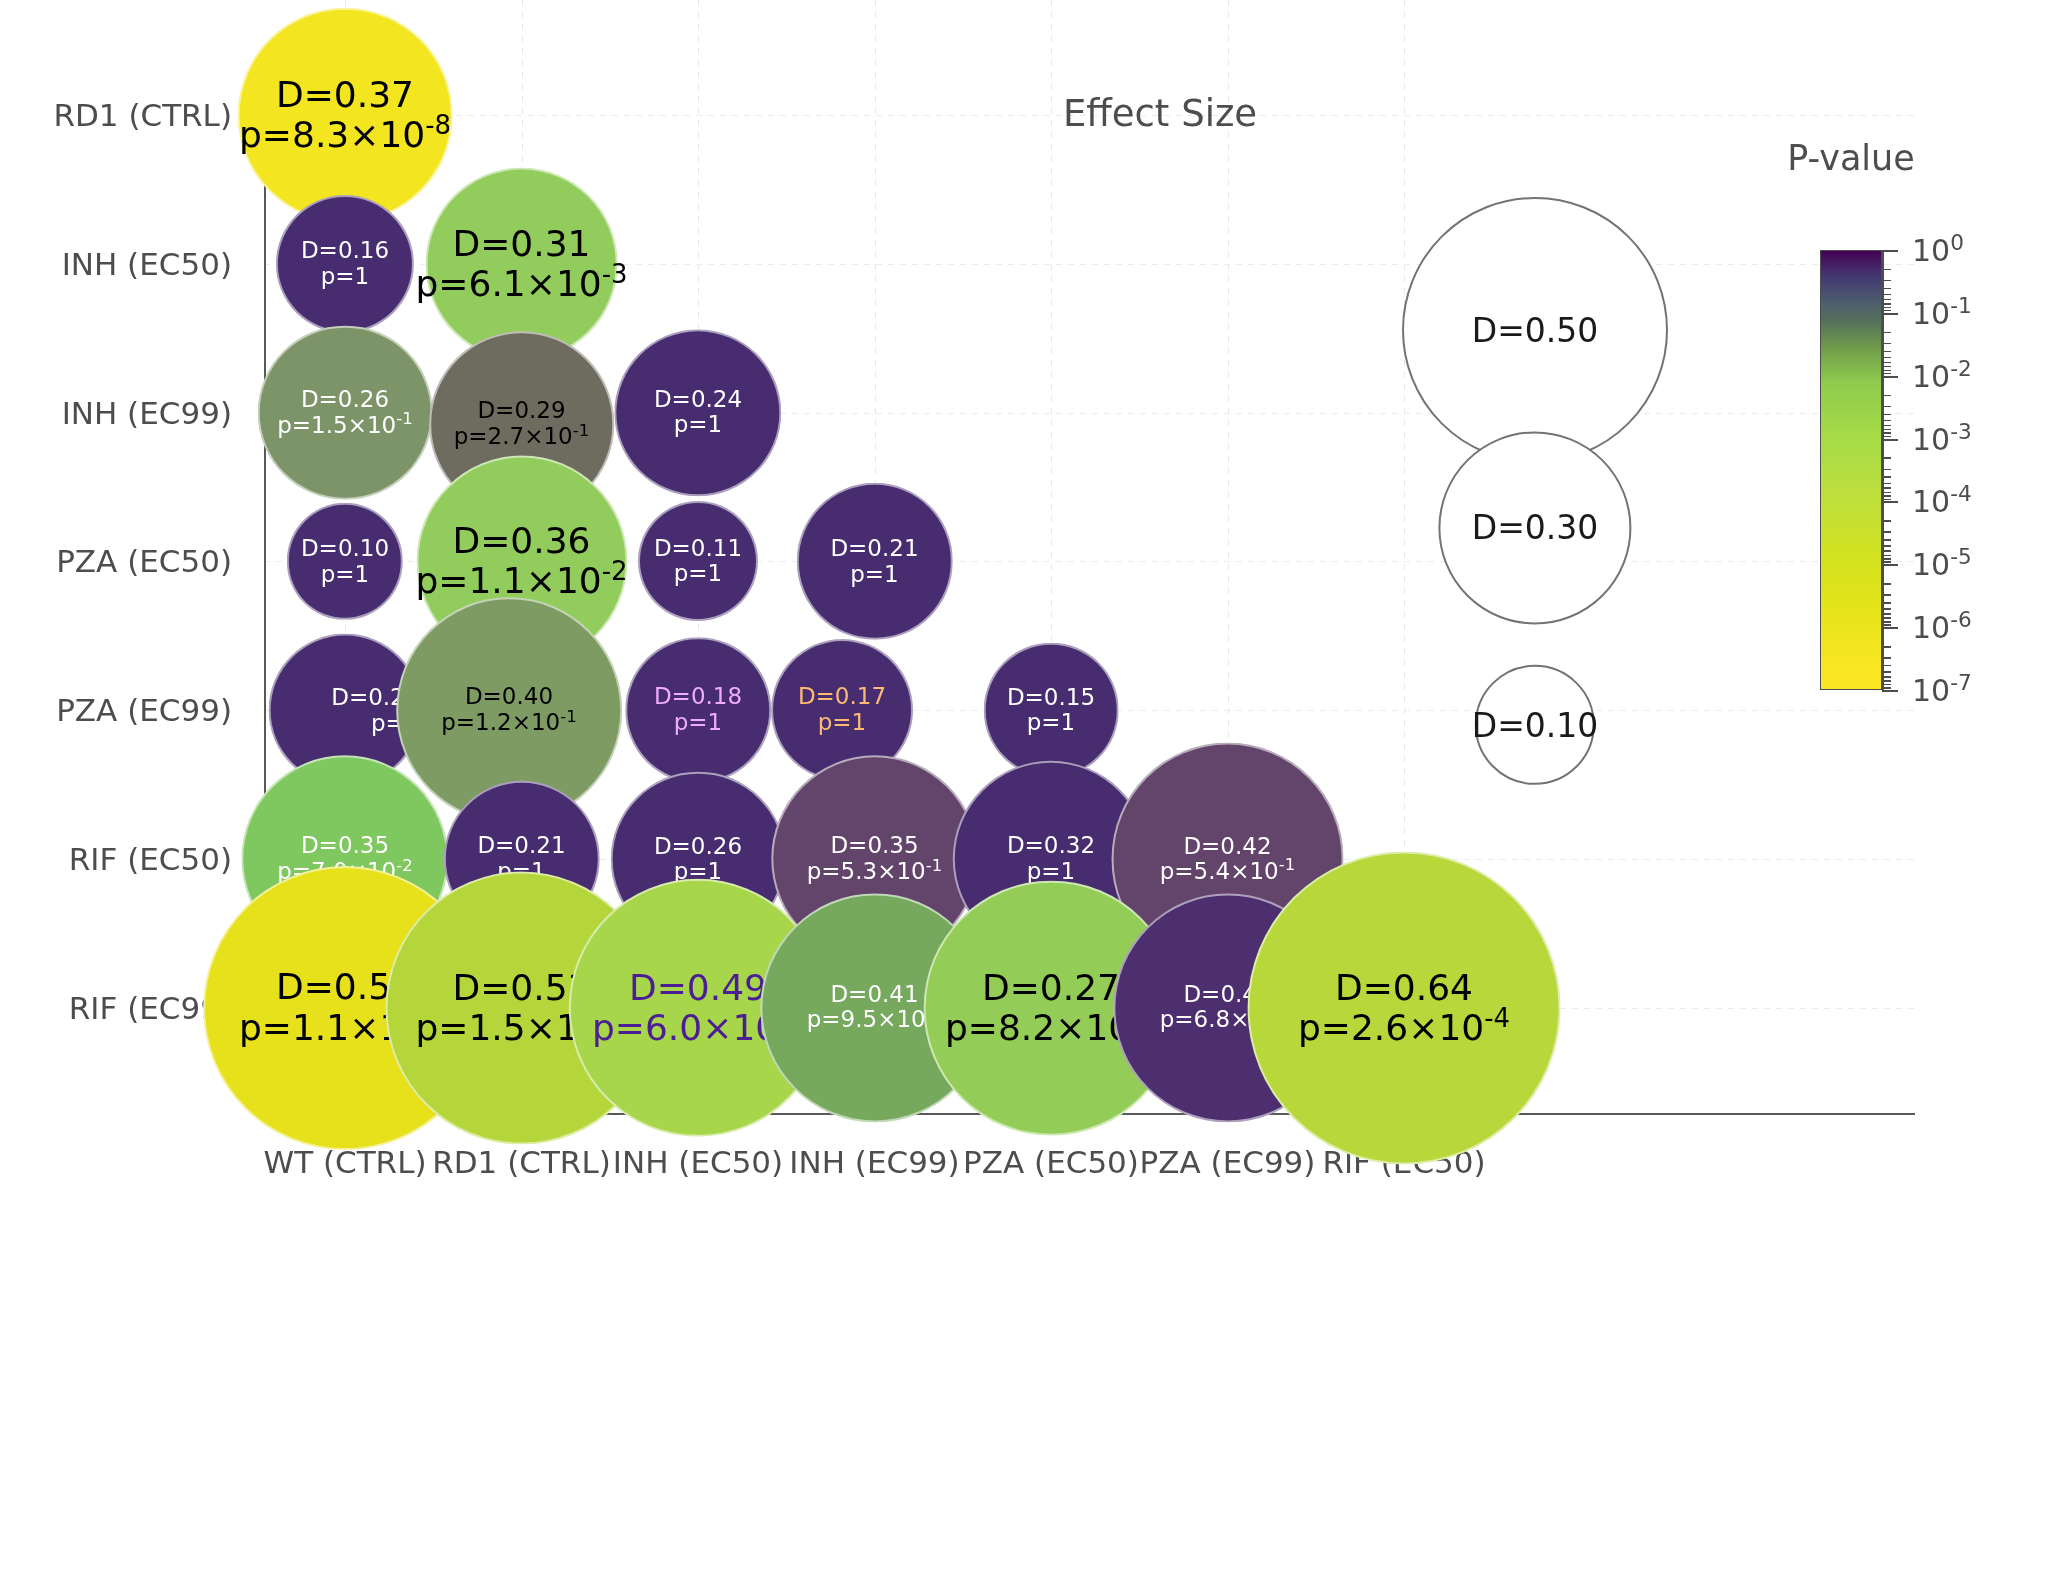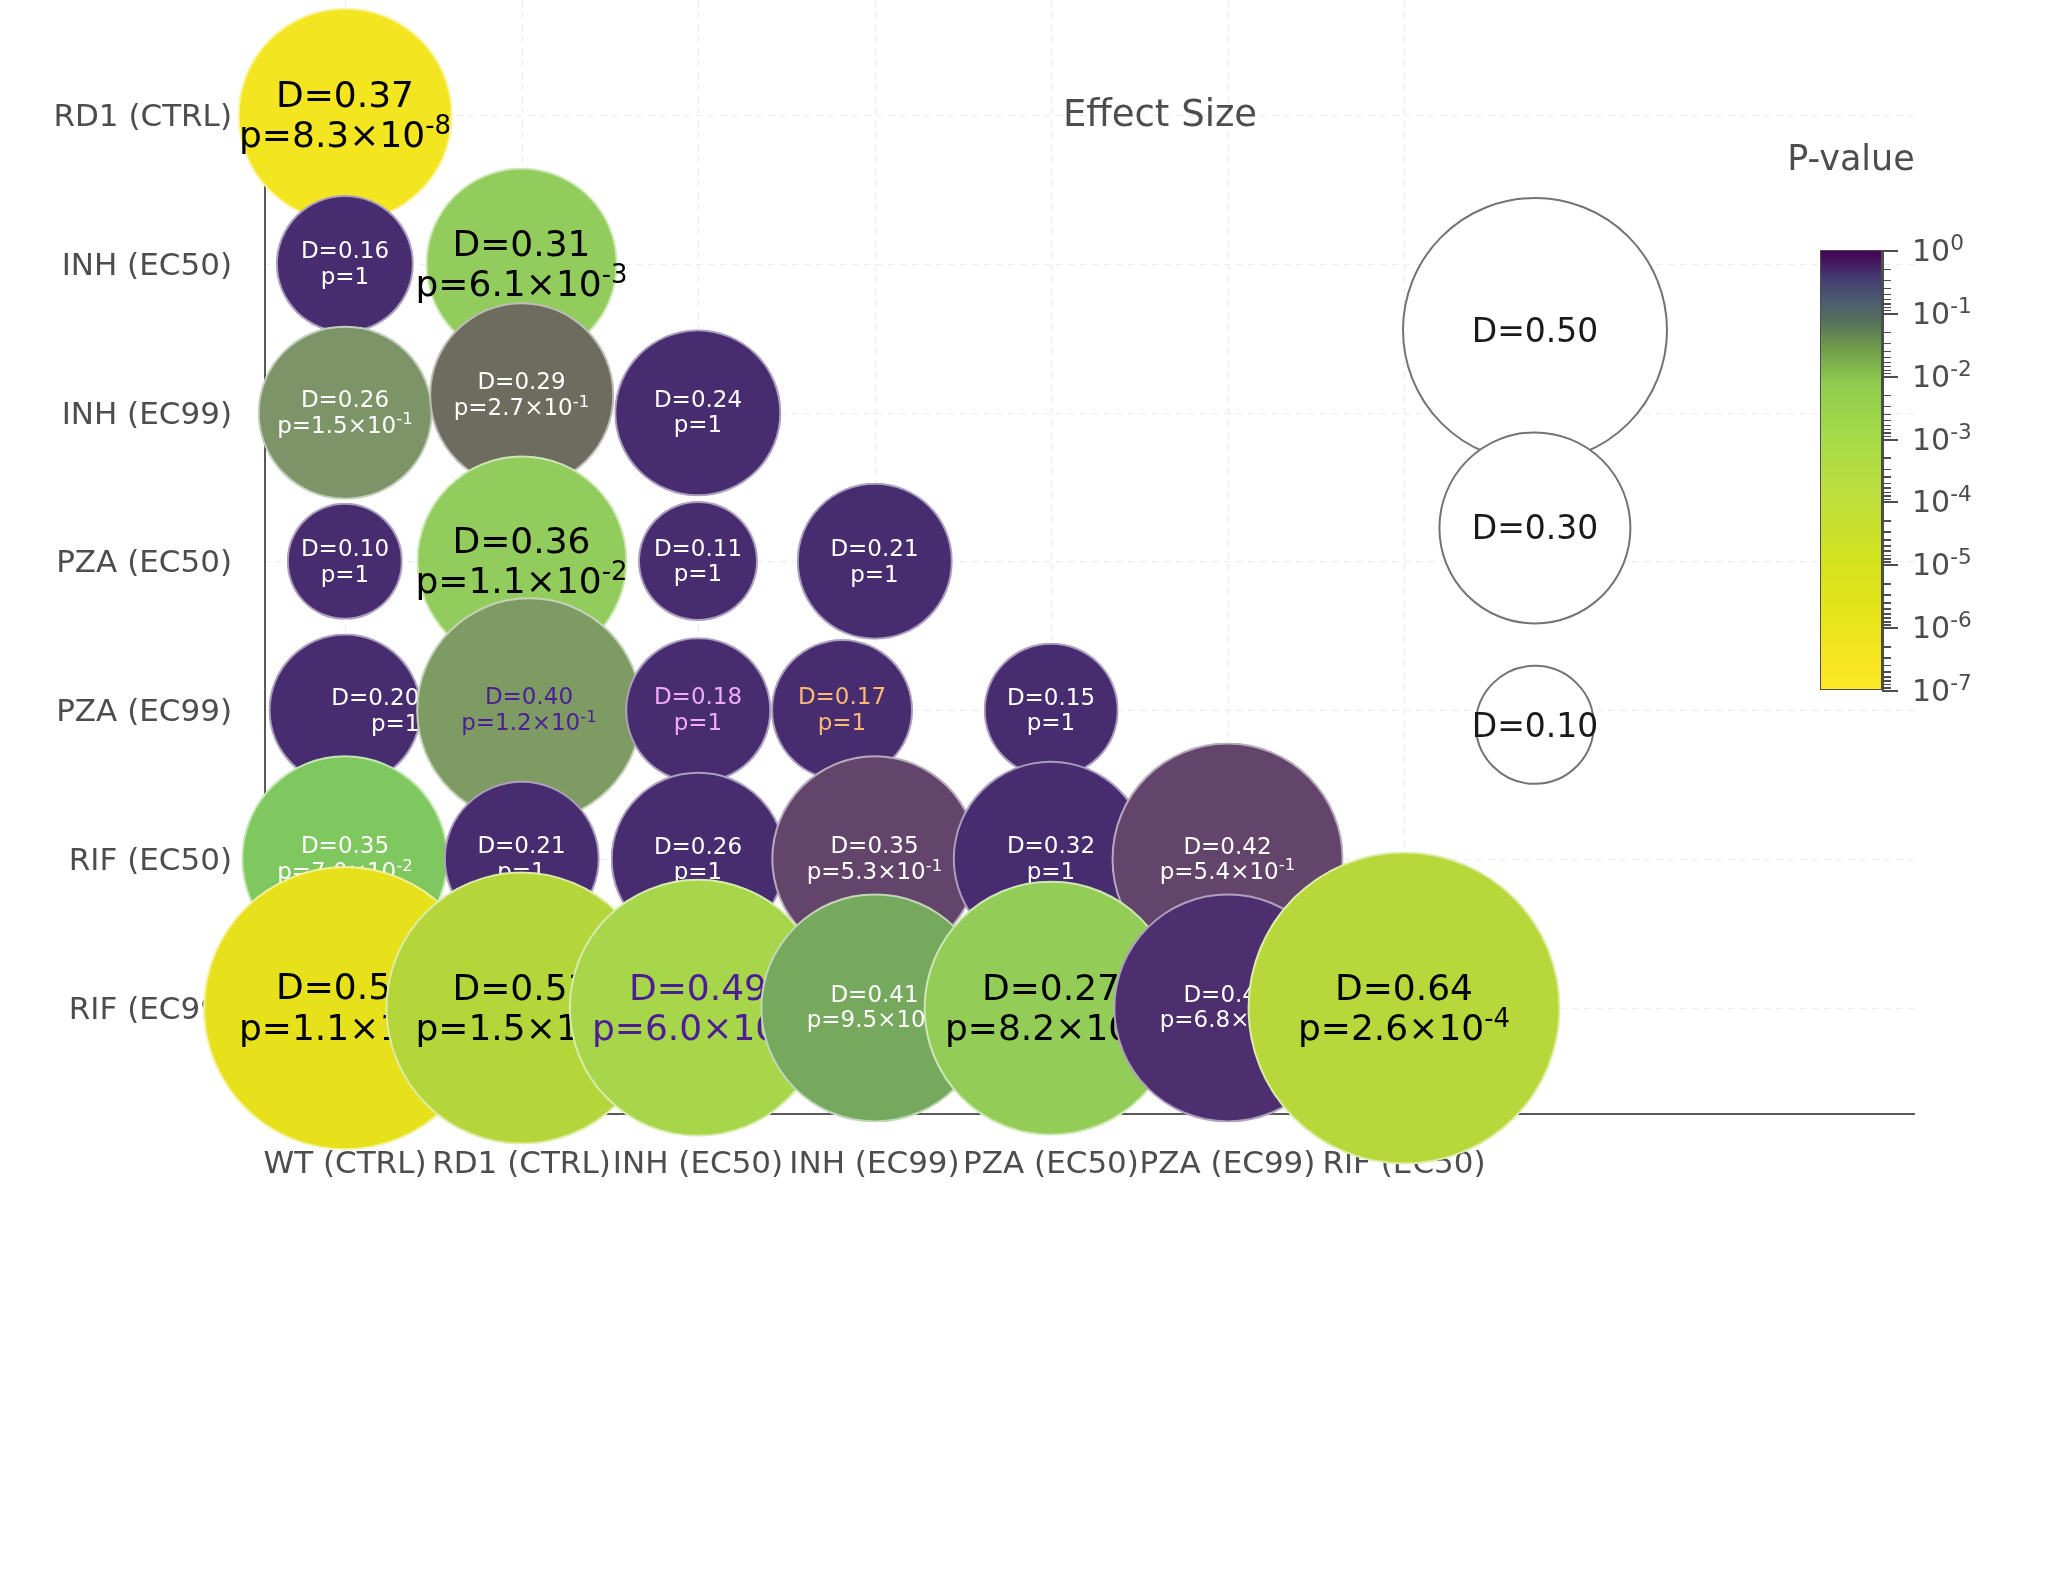--- a/index.html
+++ b/index.html
@@ -107,21 +107,21 @@
         <div class="ln" style="font-size: 23px;">p=1</div>
       </div>
       <div class="bub" style="left: 521.5px; top: 263.8px; width: 192.84px; height: 192.84px; background: rgb(146, 204, 92); color: rgb(0, 0, 0);">
         <div class="ln" style="font-size: 36px;">D=0.31</div>
         <div class="ln" style="font-size: 36px;">p=6.1×10<sup>-3</sup></div>
       </div>
       <div class="bub" style="left: 345px; top: 412.6px; width: 174.64px; height: 174.64px; background: rgb(125, 148, 104); color: rgb(255, 255, 255);">
         <div class="ln" style="font-size: 23px;">D=0.26</div>
         <div class="ln" style="font-size: 23px;">p=1.5×10<sup>-1</sup></div>
       </div>
-      <div class="bub" style="left: 521.5px; top: 395px; width: 185.56px; height: 185.56px; background: rgb(110, 107, 95); color: #ffffff;">
+      <div class="bub" style="left: 521.5px; top: 424px; width: 185.56px; height: 185.56px; background: rgb(110, 107, 95); color: #000000;">
         <div class="ln" style="font-size: 23px;">D=0.29</div>
         <div class="ln" style="font-size: 23px;">p=2.7×10<sup>-1</sup></div>
       </div>
       <div class="bub" style="left: 698px; top: 412.6px; width: 167.36px; height: 167.36px; background: rgb(71, 44, 111); color: rgb(255, 255, 255);">
         <div class="ln" style="font-size: 23px;">D=0.24</div>
         <div class="ln" style="font-size: 23px;">p=1</div>
       </div>
       <div class="bub" style="left: 345px; top: 561.4px; width: 116.4px; height: 116.4px; background: rgb(71, 44, 111); color: rgb(255, 255, 255);">
         <div class="ln" style="font-size: 23px;">D=0.10</div>
         <div class="ln" style="font-size: 23px;">p=1</div>
@@ -135,21 +135,21 @@
         <div class="ln" style="font-size: 23px;">p=1</div>
       </div>
       <div class="bub" style="left: 874.5px; top: 561.4px; width: 156.44px; height: 156.44px; background: rgb(71, 44, 111); color: rgb(255, 255, 255);">
         <div class="ln" style="font-size: 23px;">D=0.21</div>
         <div class="ln" style="font-size: 23px;">p=1</div>
       </div>
       <div class="bub" style="left: 345px; top: 710.2px; width: 152.8px; height: 152.8px; background: rgb(71, 44, 111); color: rgb(255, 255, 255); align-items: flex-end;">
         <div class="ln" style="font-size: 23px;">D=0.20</div>
         <div class="ln" style="font-size: 23px;">p=1</div>
       </div>
-      <div class="bub" style="left: 529px; top: 710.2px; width: 225.6px; height: 225.6px; background: rgb(125, 155, 98); color: #4c1d95;">
+      <div class="bub" style="left: 509px; top: 710.2px; width: 225.6px; height: 225.6px; background: rgb(125, 155, 98); color: #000000;">
         <div class="ln" style="font-size: 23px;">D=0.40</div>
         <div class="ln" style="font-size: 23px;">p=1.2×10<sup>-1</sup></div>
       </div>
       <div class="bub" style="left: 698px; top: 710.2px; width: 145.52px; height: 145.52px; background: rgb(71, 44, 111); color: #f0abfc;">
         <div class="ln" style="font-size: 23px;">D=0.18</div>
         <div class="ln" style="font-size: 23px;">p=1</div>
       </div>
       <div class="bub" style="left: 842px; top: 710.2px; width: 141.88px; height: 141.88px; background: rgb(71, 44, 111); color: #fdba74;">
         <div class="ln" style="font-size: 23px;">D=0.17</div>
         <div class="ln" style="font-size: 23px;">p=1</div>

